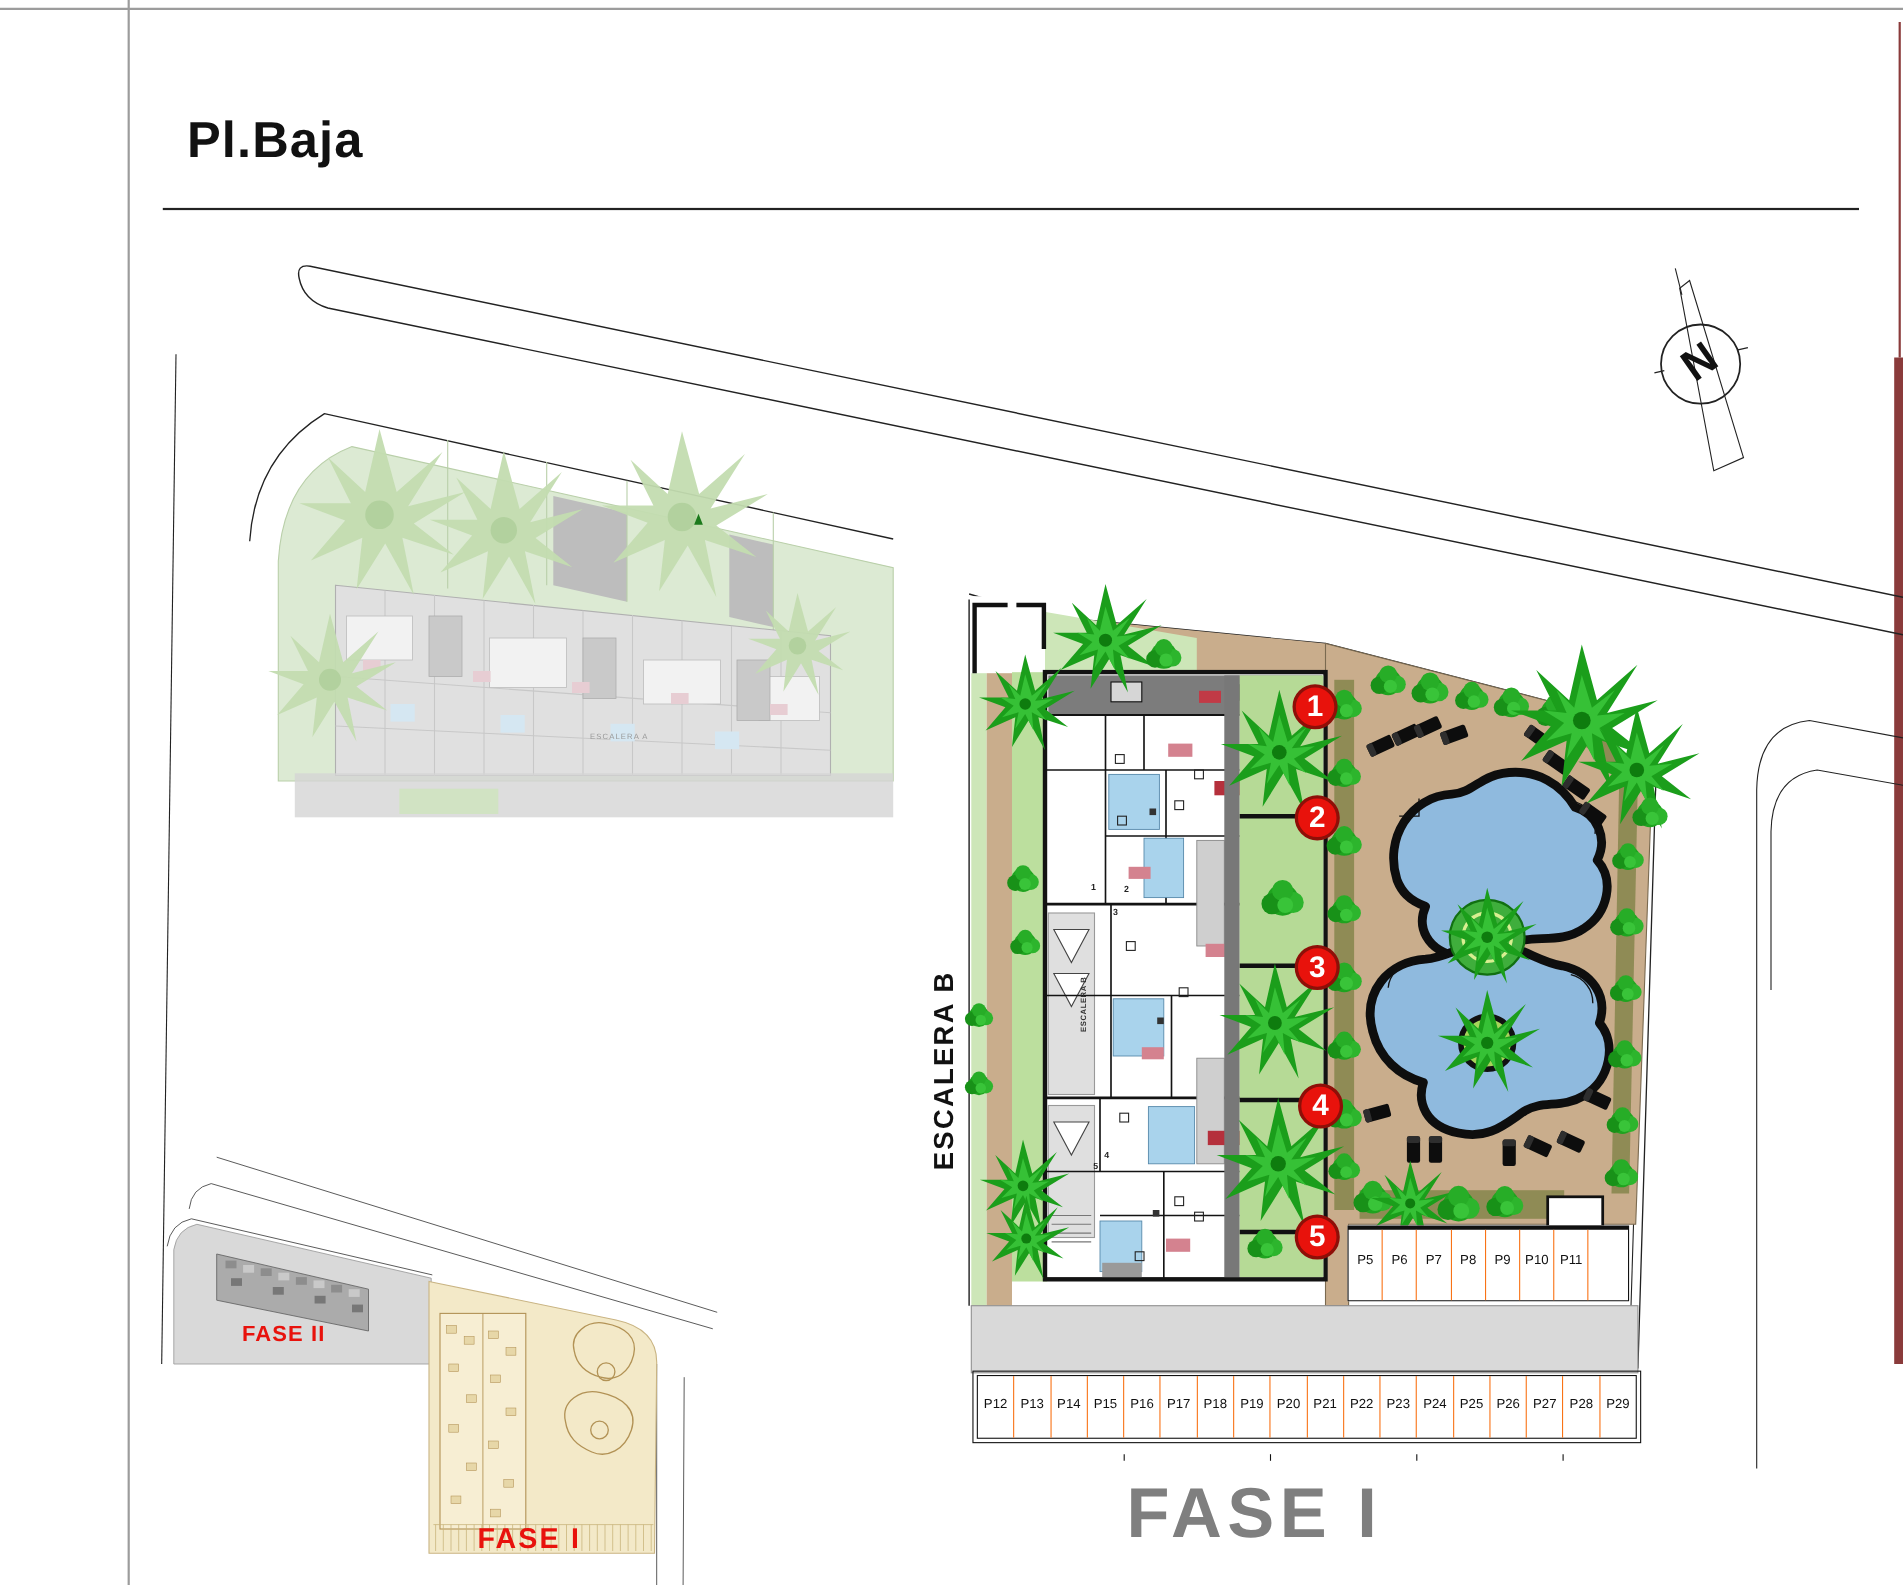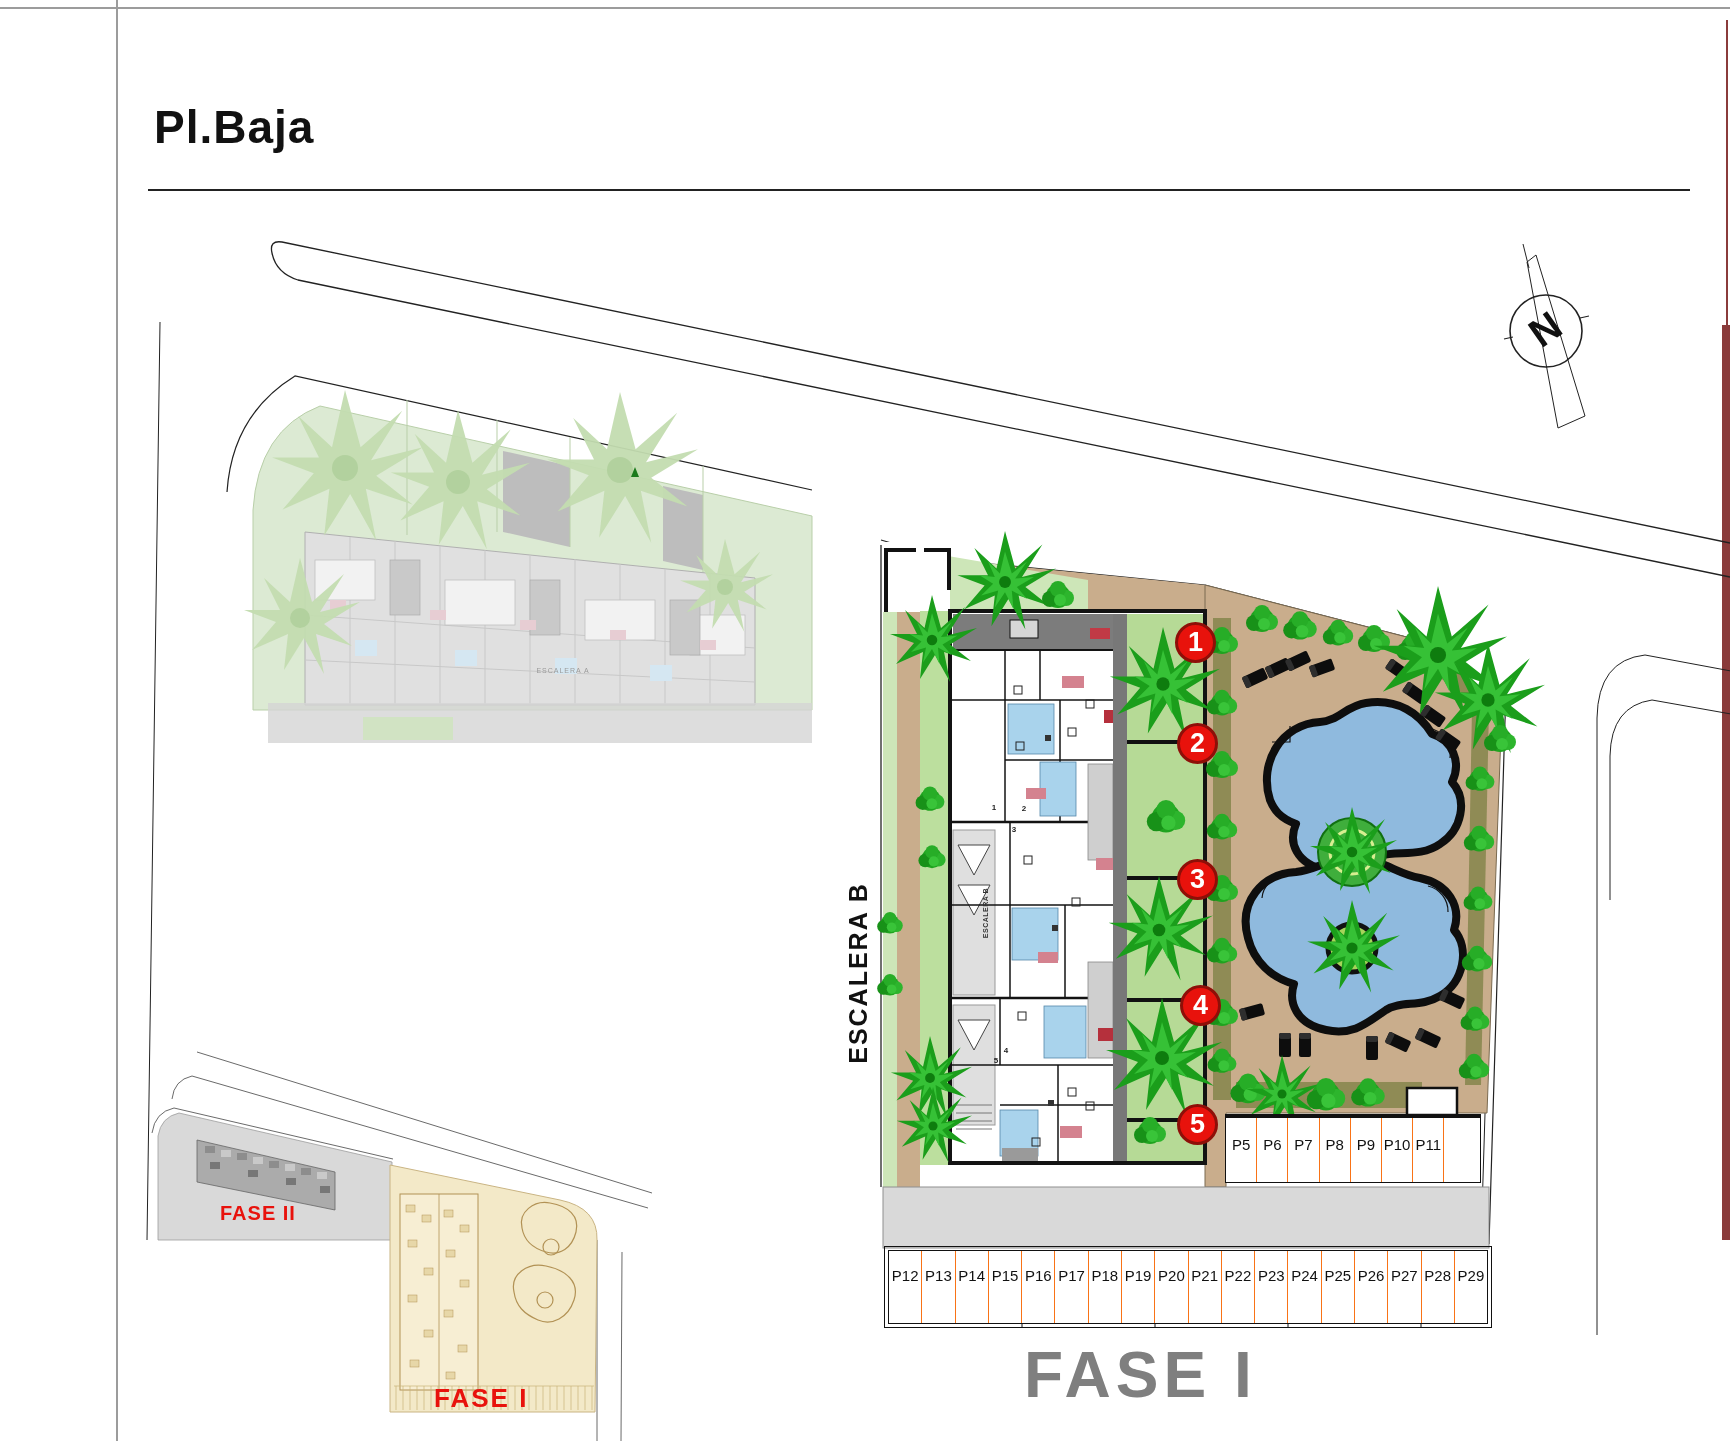--- a/index.html
+++ b/index.html
@@ -1,21 +1,21 @@
 <!DOCTYPE html>
 <html><head>
 <meta charset="utf-8">
 <style>
   html,body{margin:0;padding:0;background:#fff;}
   #page{position:relative;width:1730px;height:1441px;background:#fff;overflow:hidden;
         font-family:"Liberation Sans",sans-serif;color:#111;}
   .abs{position:absolute;}
   #site-svg{position:absolute;left:0;top:0;z-index:1;}
   
-  #title{left:154px;top:100px;font-size:46px;font-weight:bold;color:#111;z-index:4;letter-spacing:1px;}
+  #title{left:170px;top:100px;font-size:46px;font-weight:bold;color:#111;z-index:4;letter-spacing:1px;}
   #title-rule{left:148px;top:189px;width:1542px;height:2px;background:#222;z-index:4;}
   
   #escalera-b{left:729px;top:958px;width:260px;height:30px;text-align:center;
       font-size:25px;font-weight:bold;letter-spacing:2px;transform:rotate(-90deg);z-index:4;}
   #escalera-b-small{left:944px;top:908px;width:86px;height:10px;text-align:center;font-size:7px;
       letter-spacing:.5px;color:#333;transform:rotate(-90deg);z-index:4;font-weight:bold;}
   #escalera-a-small{left:518px;top:667px;width:90px;text-align:center;font-size:7px;letter-spacing:1px;
       color:#9a9a9a;z-index:4;}
   
   #phase-caption{left:1024px;top:1338px;font-size:64px;font-weight:bold;color:#7f7f7f;
@@ -25,24 +25,24 @@
   
   #compass-n{left:1520px;top:304px;width:50px;height:50px;display:flex;align-items:center;justify-content:center;
       font-size:40px;font-weight:bold;color:#111;transform:rotate(-35deg);z-index:4;}
   
   .marker{width:41px;height:41px;border-radius:50%;background:#e8120c;border:3px solid #8e0f08;
       box-sizing:border-box;color:#fff;font-size:27px;font-weight:bold;display:flex;align-items:center;
       justify-content:center;z-index:6;}
   
   .prow{display:flex;background:#fff;z-index:3;box-sizing:border-box;}
   #parking-row-upper{left:1225px;top:1114px;width:256px;height:69px;border:1px solid #111;border-top:4px solid #111;}
-  #parking-row-lower{left:888px;top:1250px;width:600px;height:74px;border:1px solid #111;outline:1px solid #111;outline-offset:3px;}
+  #parking-row-lower{left:888px;top:1250px;width:600px;height:58px;border:1px solid #111;outline:1px solid #111;outline-offset:3px;justify-content:center;}
   .stall{flex:1;border-left:1px solid #f97316;padding-top:18px;text-align:center;box-sizing:border-box;}
   .stall:first-child{border-left:none;}
-  .stall span{font-size:15px;color:#111;margin-top:32px;}
+  .stall span{font-size:12px;color:#111;margin-top:32px;}
   #parking-row-lower .stall{padding-top:16px;}
   .stall.empty{flex:1.18;}
   
   .plan-digit{font-size:8px;font-weight:bold;color:#222;z-index:5;transform:translate(-50%,-50%);}
 </style>
 </head>
 <body>
 
 <div id="page">
 

